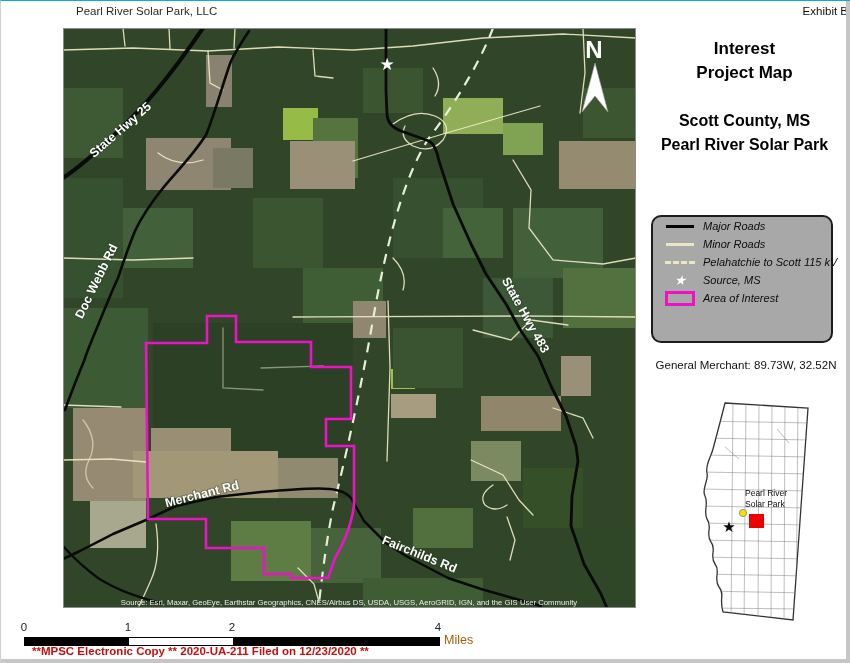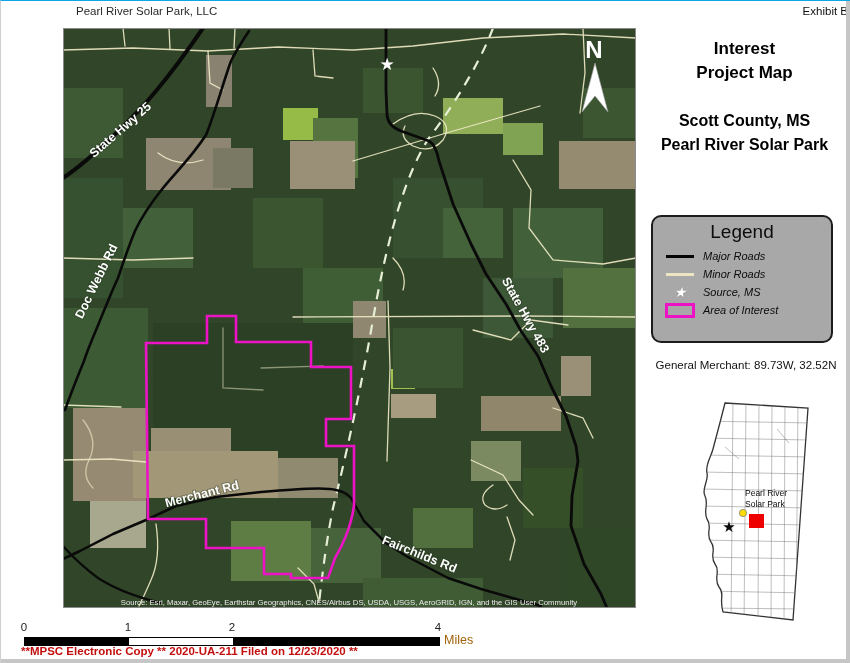--- a/index.html
+++ b/index.html
@@ -28,21 +28,21 @@
   .sw-dash{width:30px;border-top:3px dashed #ece5c2;}
   .sw-star{color:#ffffff;font-size:14px;line-height:14px;text-shadow:0 0 1px #777;}
   .sw-aoi{width:24px;height:9px;border:3px solid #ed12c6;background:transparent;}
   #general-location{left:640px;top:358px;width:210px;text-align:center;font-size:11.5px;color:#111;}
   
   .tick{position:absolute;top:620px;font-size:11.5px;color:#222;transform:translateX(-50%);}
   #scalebar{left:23px;top:636px;width:414px;height:7px;border:1px solid #000;box-sizing:content-box;display:flex;}
   .seg-b{background:#000;height:100%;}
   .seg-w{background:#fff;height:100%;}
   #miles-label{left:443px;top:632px;font-size:12.5px;color:#a16207;}
-  #filing-text{left:0;top:644px;font-size:11.5px;font-weight:bold;color:#c40f0f;white-space:nowrap;padding-left:20px;}
+  #filing-text{left:11px;top:644px;font-size:11.5px;font-weight:bold;color:#c40f0f;white-space:nowrap;padding-left:20px;}
   #right-strip{left:845px;top:0;width:5px;height:663px;background:#c6c6c6;}
   #bottom-strip{left:0;top:658px;width:850px;height:5px;background:#c6c6c6;}
   svg text{font-family:"Liberation Sans",sans-serif;}
 </style>
 </head>
 <body>
 
 <div id="page">
 
   <div class="abs" id="header-title-left">Pearl River Solar Park, LLC</div>
@@ -162,32 +162,37 @@
   <div class="abs" id="panel-heading">
     <div>Interest</div>
     <div>Project Map</div>
   </div>
   <div class="abs" id="panel-sub">
     <div>Scott County, MS</div>
     <div>Pearl River Solar Park</div>
   </div>
 
   <div class="abs" id="legend-box">
-    <div id="legend-title">Legend</div>
     <div class="legend-row">
       <span class="legend-swatch">
           <span class="sw-line"></span>
         </span>
       <span class="legend-label">Major Roads</span>
     </div>
     <div class="legend-row">
       <span class="legend-swatch">
           <span class="sw-minor"></span>
         </span>
       <span class="legend-label">Minor Roads</span>
+    </div>
+    <div class="legend-row">
+      <span class="legend-swatch">
+          <span class="sw-dash"></span>
+        </span>
+      <span class="legend-label">Pelahatchie to Scott 115 kV</span>
     </div>
     <div class="legend-row">
       <span class="legend-swatch">
           <span class="sw-star">★</span>
         </span>
       <span class="legend-label">Source, MS</span>
     </div>
     <div class="legend-row">
       <span class="legend-swatch">
           <span class="sw-aoi"></span>

